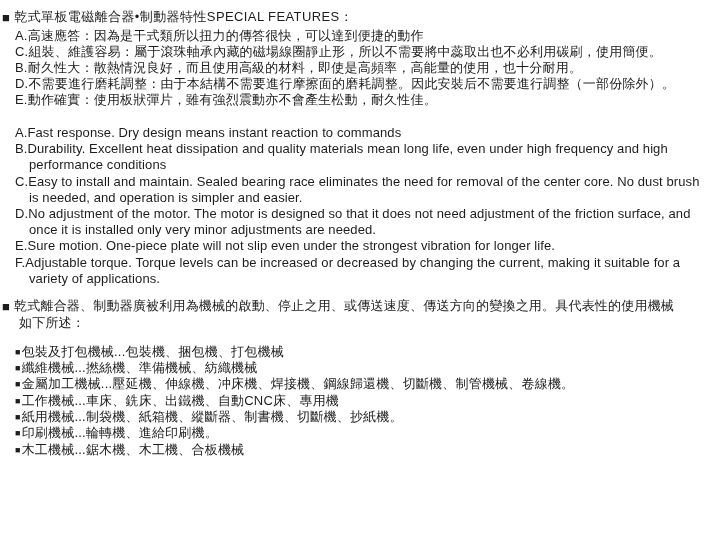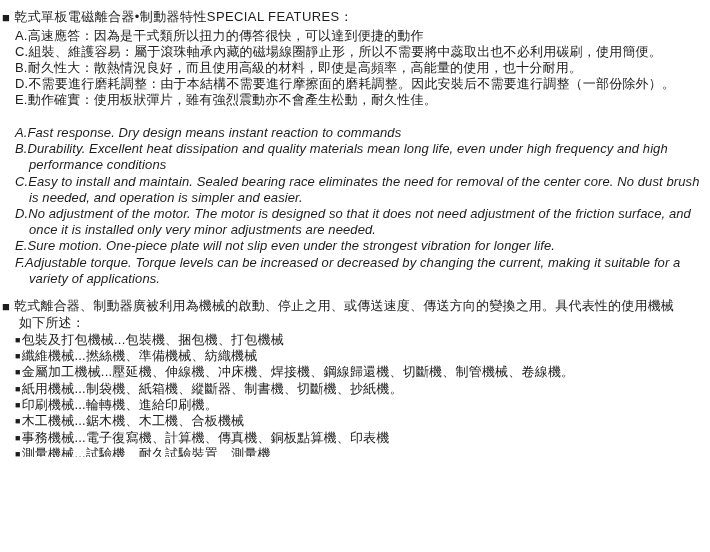--- a/index.html
+++ b/index.html
@@ -16,26 +16,25 @@
   }
   .sec-title{line-height:16.5px;white-space:nowrap;letter-spacing:.4px;}
   .sq{display:inline-block;font-size:13px;margin-right:4px;vertical-align:-1px;}
   .zh-block{margin-top:1px;}
   .zh-item{padding-left:13px;line-height:16.1px;white-space:nowrap;letter-spacing:.2px;}
   .en-block{margin-top:17px;}
   .en-item{
     padding-left:27px;text-indent:-14px;
     line-height:16.2px;
     letter-spacing:.1px;
-    font-style:italic;
   }
   .apps{margin-top:11px;}
   .intro-l1{line-height:16.3px;white-space:nowrap;letter-spacing:.2px;}
   .intro-l2{padding-left:17px;line-height:16.3px;letter-spacing:.2px;}
-  .app-list{margin-top:0;}
+  .app-list{margin-top:12px;}
   .app-item{padding-left:13px;line-height:16.35px;white-space:nowrap;letter-spacing:.2px;}
   .lsq{display:inline-block;font-size:9px;margin-right:1px;vertical-align:1px;}
 </style>
 </head>
 <body>
 
 <div class="page">
 
   <section>
     <div class="sec-title">
@@ -62,20 +61,21 @@
   <section class="apps">
     <div class="intro-l1">
       <span class="sq">■</span><span>乾式離合器、制動器廣被利用為機械的啟動、停止之用、或傳送速度、傳送方向的變換之用。具代表性的使用機械</span>
     </div>
     <div class="intro-l2">如下所述：</div>
 
     <div class="app-list">
       <div class="app-item"><span class="lsq">■</span><span>包裝及打包機械...包裝機、捆包機、打包機械</span></div>
       <div class="app-item"><span class="lsq">■</span><span>纖維機械...撚絲機、準備機械、紡織機械</span></div>
       <div class="app-item"><span class="lsq">■</span><span>金屬加工機械...壓延機、伸線機、冲床機、焊接機、鋼線歸還機、切斷機、制管機械、卷線機。</span></div>
+      <div class="app-item"><span class="lsq">■</span><span>工作機械...車床、銑床、出鐵機、自動CNC床、專用機</span></div>
       <div class="app-item"><span class="lsq">■</span><span>紙用機械...制袋機、紙箱機、縱斷器、制書機、切斷機、抄紙機。</span></div>
       <div class="app-item"><span class="lsq">■</span><span>印刷機械...輪轉機、進給印刷機。</span></div>
       <div class="app-item"><span class="lsq">■</span><span>木工機械...鋸木機、木工機、合板機械</span></div>
       <div class="app-item"><span class="lsq">■</span><span>事務機械...電子復寫機、計算機、傳真機、銅板點算機、印表機</span></div>
       <div class="app-item"><span class="lsq">■</span><span>測量機械...試驗機、耐久試驗裝置、測量機</span></div>
     </div>
   </section>
 
 </div>
 

